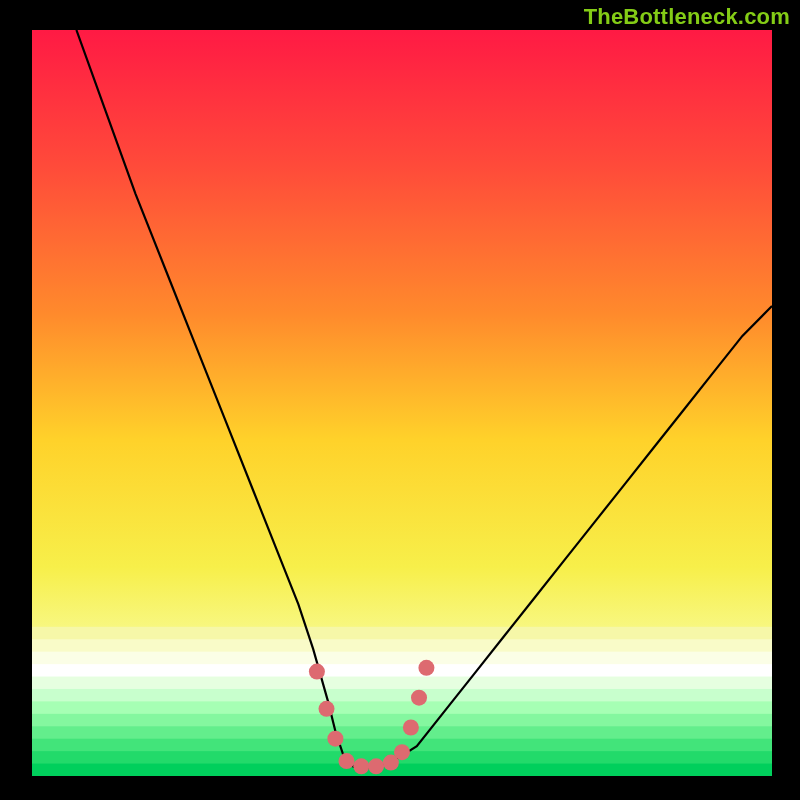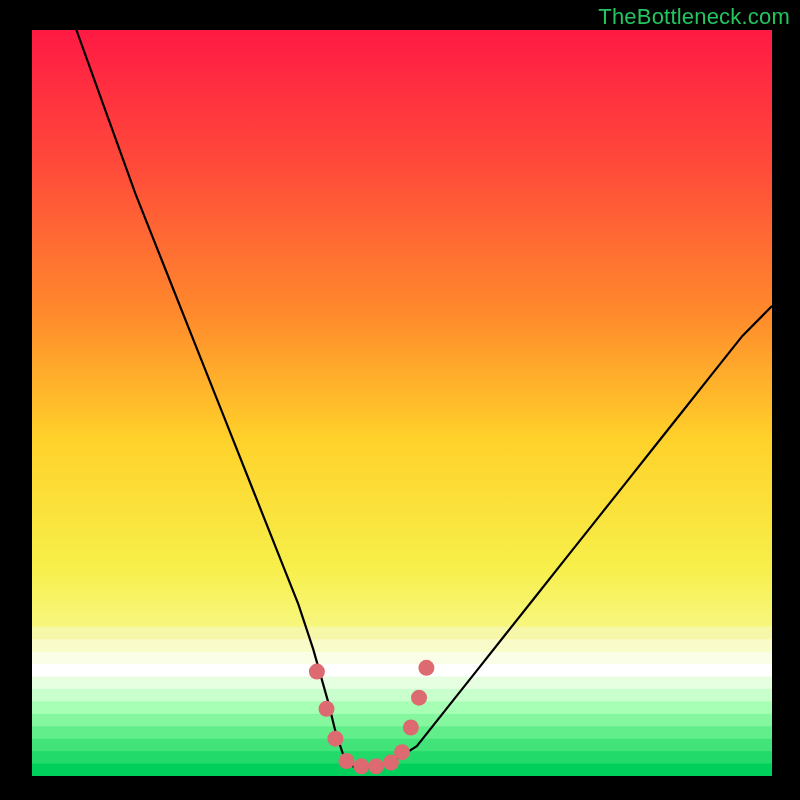--- a/index.html
+++ b/index.html
@@ -14,23 +14,23 @@
   .stage {
     position: relative;
     width: 800px;
     height: 800px;
     background: #000;
   }
   .watermark {
     position: absolute;
     top: 4px;
     right: 10px;
-    color: #22c55e;
+    color: #84cc16;
     font-size: 22px;
-    font-weight: 400;
+    font-weight: 700;
     letter-spacing: 0.2px;
     z-index: 5;
     margin-left: 20px;
   }
   svg.plot {
     position: absolute;
     left: 0;
     top: 0;
     width: 800px;
     height: 800px;

